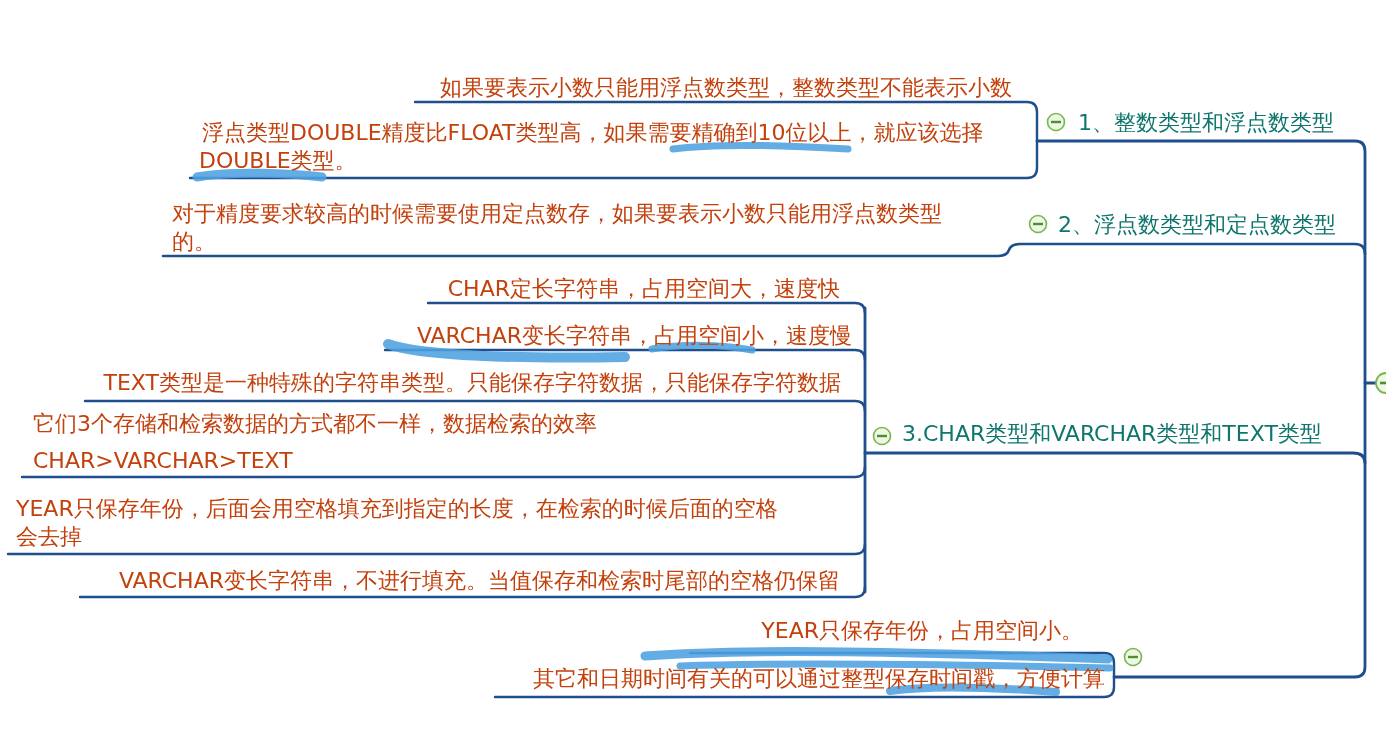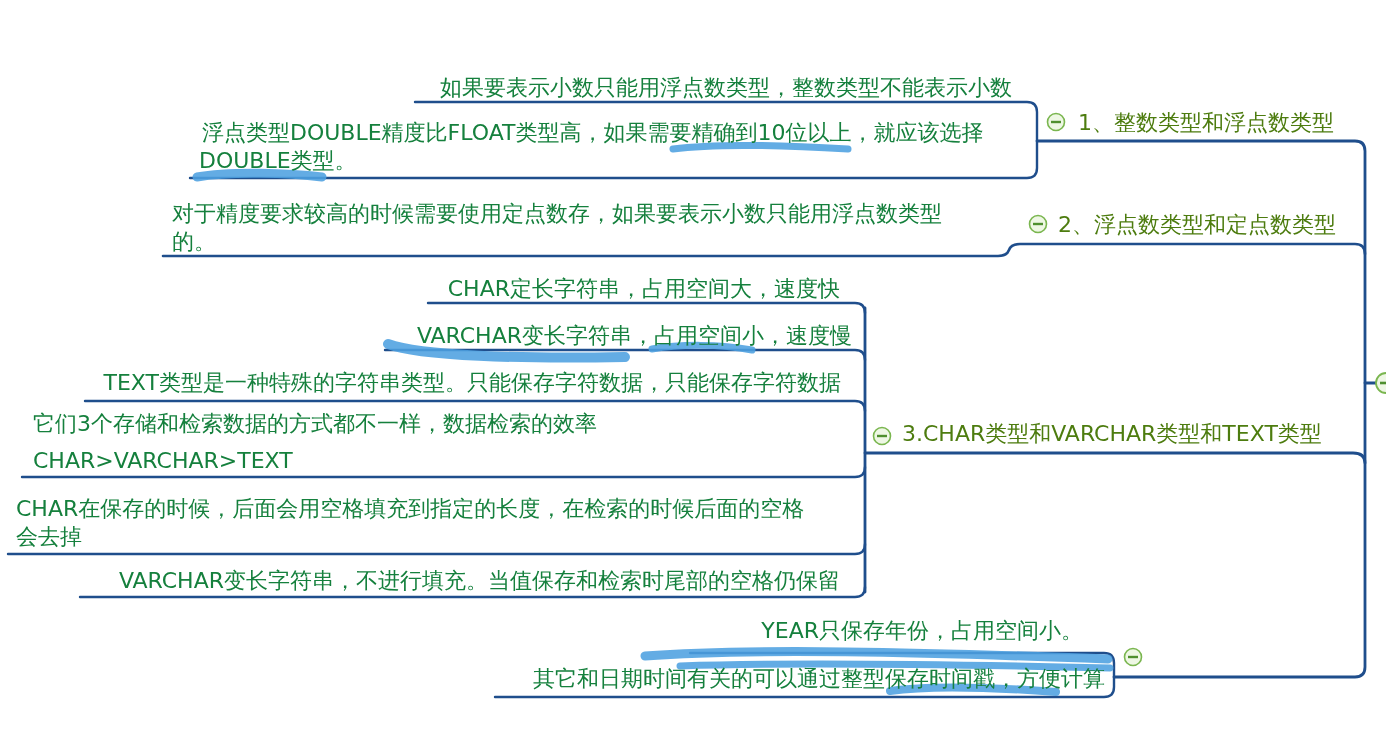--- a/index.html
+++ b/index.html
@@ -1,24 +1,24 @@
 <!DOCTYPE html>
 <html><head>
 <meta charset="utf-8">
 <style>
   html,body{margin:0;padding:0;background:#ffffff;}
   #canvas{
     position:relative;width:1386px;height:739px;background:#ffffff;
     font-family:"DejaVu Sans","Liberation Sans",sans-serif;overflow:hidden;
   }
   .t{
-    position:absolute;color:#15803d;font-size:22px;line-height:26px;
+    position:absolute;color:#c2410c;font-size:22px;line-height:26px;
     white-space:nowrap;z-index:3;
   }
-  .topic{font-size:22px;color:#4d7c0f;}
+  .topic{font-size:22px;color:#0f766e;}
   svg.layer{position:absolute;left:0;top:0;z-index:1;}
   svg.markers{z-index:2;}
 </style>
 </head>
 <body>
 
 <div id="canvas">
 
   <svg class="layer" width="1386" height="739" viewBox="0 0 1386 739">
     <g fill="none" stroke="#1f4e8c" stroke-linecap="round">
@@ -88,20 +88,20 @@
   <div class="t topic" style="left:1058px;top:212px">2、浮点数类型和定点数类型</div>
   <div class="t" style="left:172px;top:201px">对于精度要求较高的时候需要使用定点数存，如果要表示小数只能用浮点数类型</div>
   <div class="t" style="left:172px;top:229px">的。</div>
 
   <div class="t topic" style="left:902px;top:421px">3.CHAR类型和VARCHAR类型和TEXT类型</div>
   <div class="t" style="right:534px;top:323px">VARCHAR变长字符串，占用空间小，速度慢</div>
   <div class="t" style="right:546px;top:276px">CHAR定长字符串，占用空间大，速度快</div>
   <div class="t" style="right:545px;top:370px">TEXT类型是一种特殊的字符串类型。只能保存字符数据，只能保存字符数据</div>
   <div class="t" style="left:33px;top:411px">它们3个存储和检索数据的方式都不一样，数据检索的效率</div>
   <div class="t" style="left:33px;top:448px">CHAR&gt;VARCHAR&gt;TEXT</div>
-  <div class="t" style="left:16px;top:496px">CHAR在保存的时候，后面会用空格填充到指定的长度，在检索的时候后面的空格</div>
+  <div class="t" style="left:16px;top:496px">YEAR只保存年份，后面会用空格填充到指定的长度，在检索的时候后面的空格</div>
   <div class="t" style="left:16px;top:524px">会去掉</div>
   <div class="t" style="right:546px;top:568px">VARCHAR变长字符串，不进行填充。当值保存和检索时尾部的空格仍保留</div>
 
   <div class="t" style="right:281px;top:666px">其它和日期时间有关的可以通过整型保存时间戳，方便计算</div>
   <div class="t" style="right:303px;top:618px">YEAR只保存年份，占用空间小。</div>
 
 </div>
 
 </body></html>

